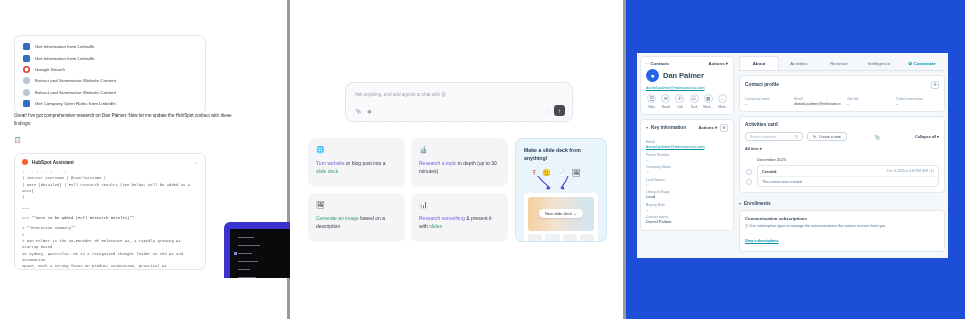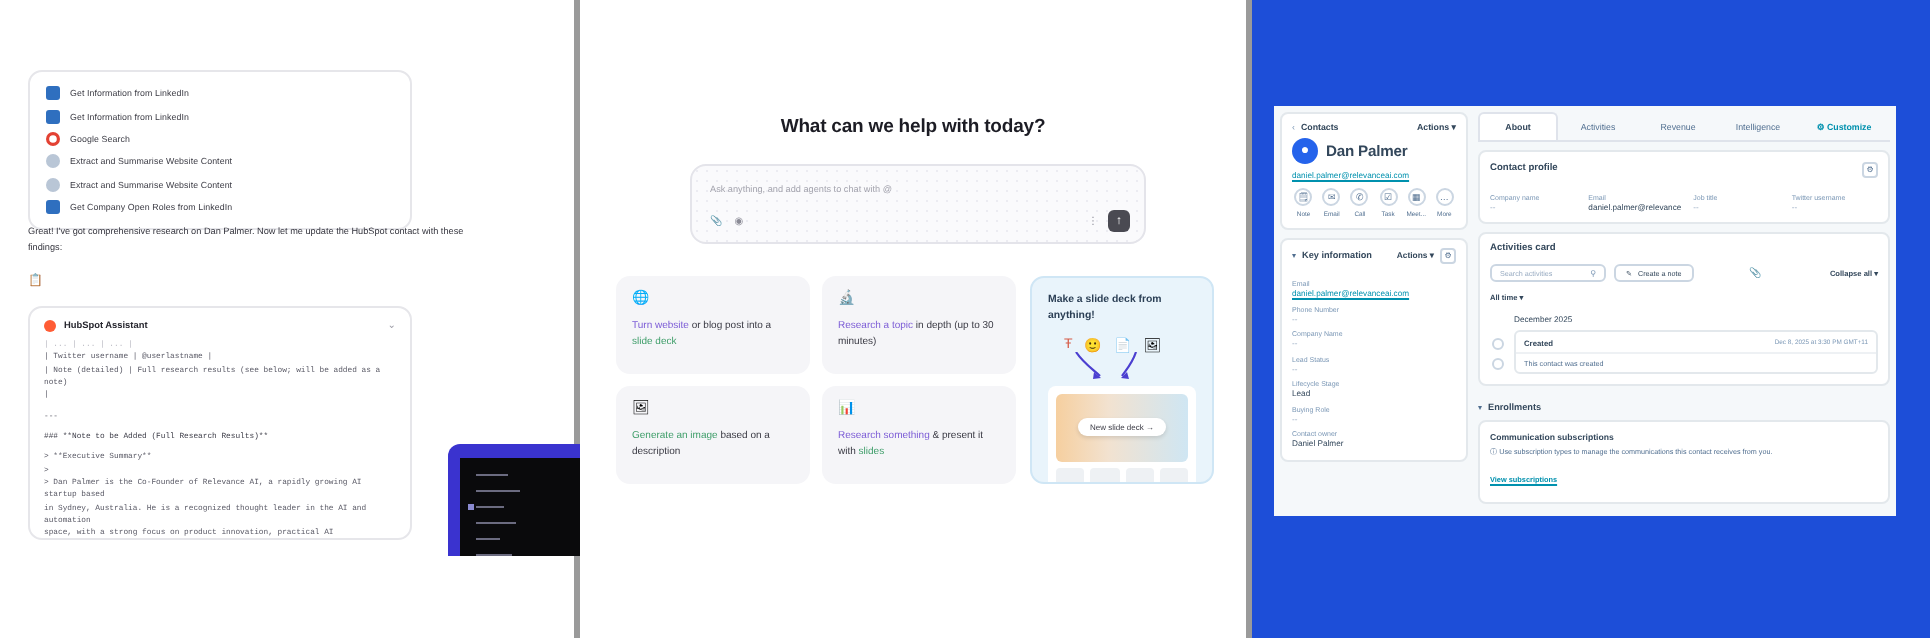--- a/index.html
+++ b/index.html
@@ -288,21 +288,20 @@
         <span class="slab-line" style="left:8px; top:40px; width:12px;"></span>
         <span class="slab-line" style="left:8px; top:48px; width:18px;"></span>
       </div>
     </div>
   </div>
 
   <div class="vsep"></div>
 
   <div class="panel-mid">
 
-    <div class="mid-title">What can we help with today?</div>
 
     <div class="composer">
       <div class="composer-ph">Ask anything, and add agents to chat with @</div>
       <div class="composer-tools">
         <span class="ctool">📎</span>
         <span class="ctool">◉</span>
       </div>
       <div class="composer-right">
         <span class="mic">⋮</span>
         <span class="send-btn">↑</span>

